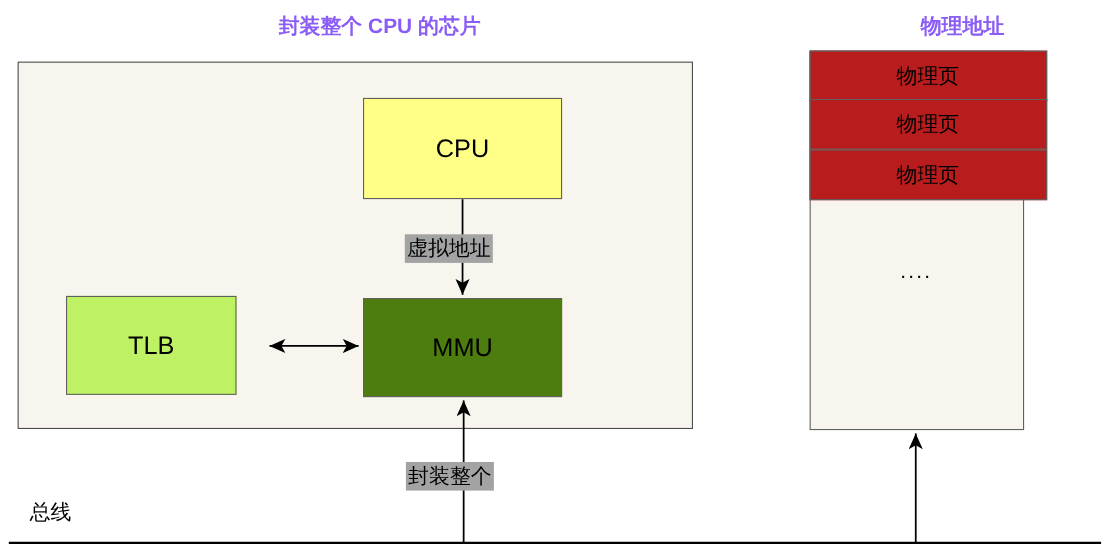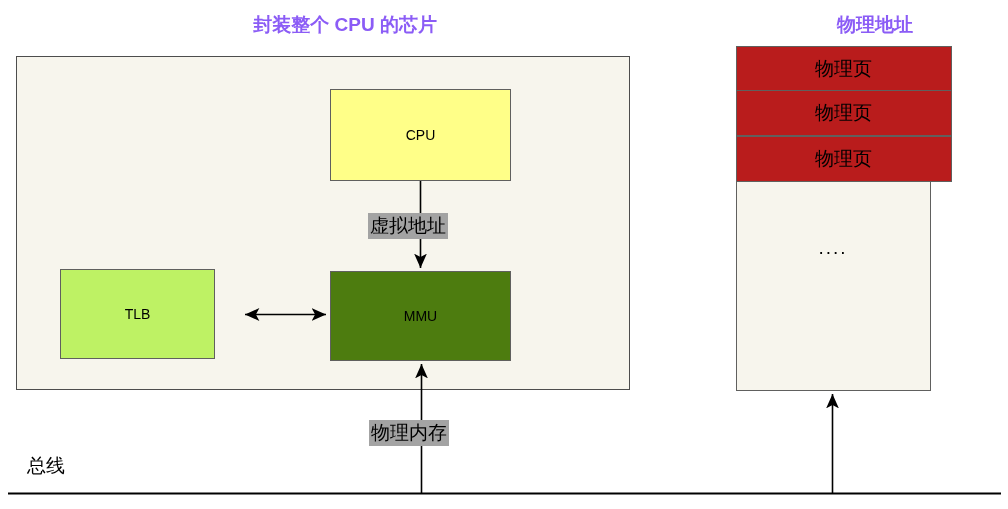--- a/index.html
+++ b/index.html
@@ -36,21 +36,21 @@
     border: 1.5px solid #4d4d4d;
     box-sizing: border-box;
   }
   .node {
     position: absolute;
     box-sizing: border-box;
     border: 1.5px solid #60605e;
     display: flex;
     align-items: center;
     justify-content: center;
-    font-size: 14px;
+    font-size: 23px;
     color: #000000;
   }
   .node-cpu {
     left: 330px;
     top: 89px;
     width: 181px;
     height: 92px;
     background: #ffff88;
   }
   .node-mmu {
@@ -163,21 +163,21 @@
   <div class="node node-mmu">
     <span>MMU</span>
   </div>
 
   <div class="node node-tlb">
     <span>TLB</span>
   </div>
 
   <div class="edge-label" style="left:368px; top:213px;">虚拟地址</div>
 
-  <div class="edge-label" style="left:369px; top:420px;">物理内存</div>
+  <div class="edge-label" style="left:369px; top:420px;">封装整个</div>
 
   <div class="bus-label" style="left:27px; top:453px;">总线</div>
 
   <div class="mem-container">
     <div class="mem-page" style="top:-1.5px;">
       <span>物理页</span>
     </div>
     <div class="mem-page" style="top:43px;">
       <span>物理页</span>
     </div>

